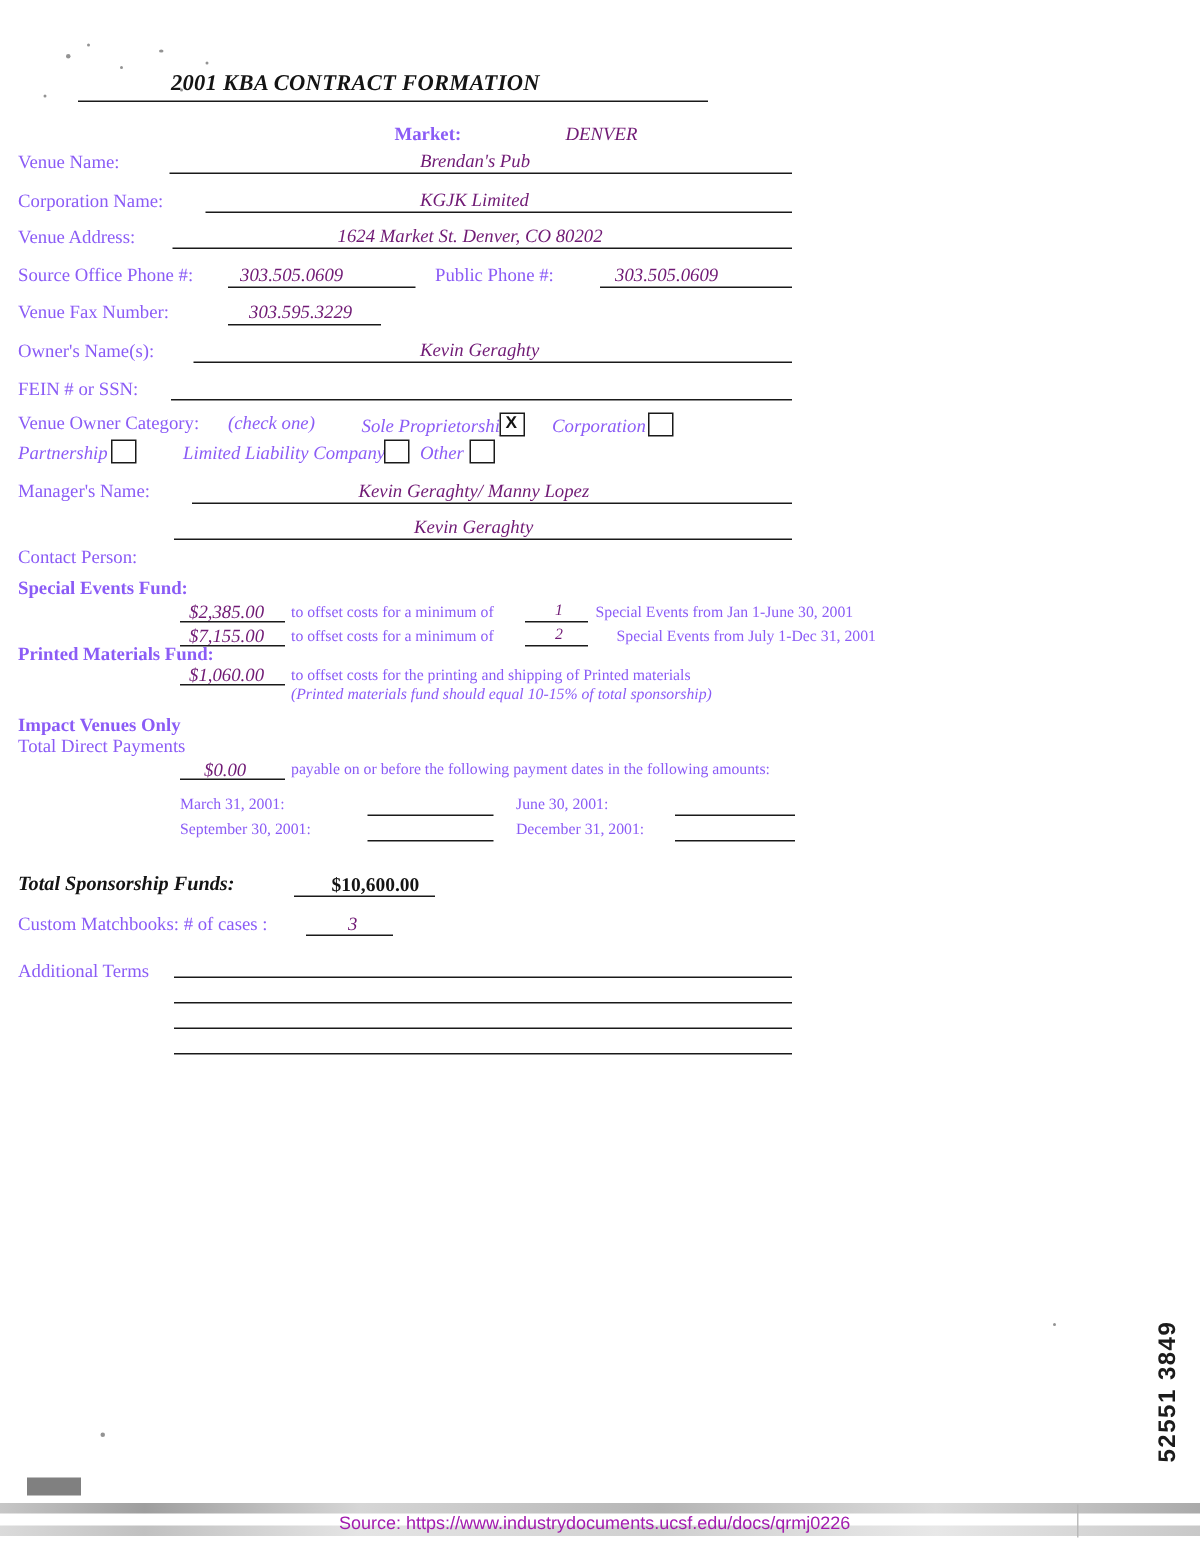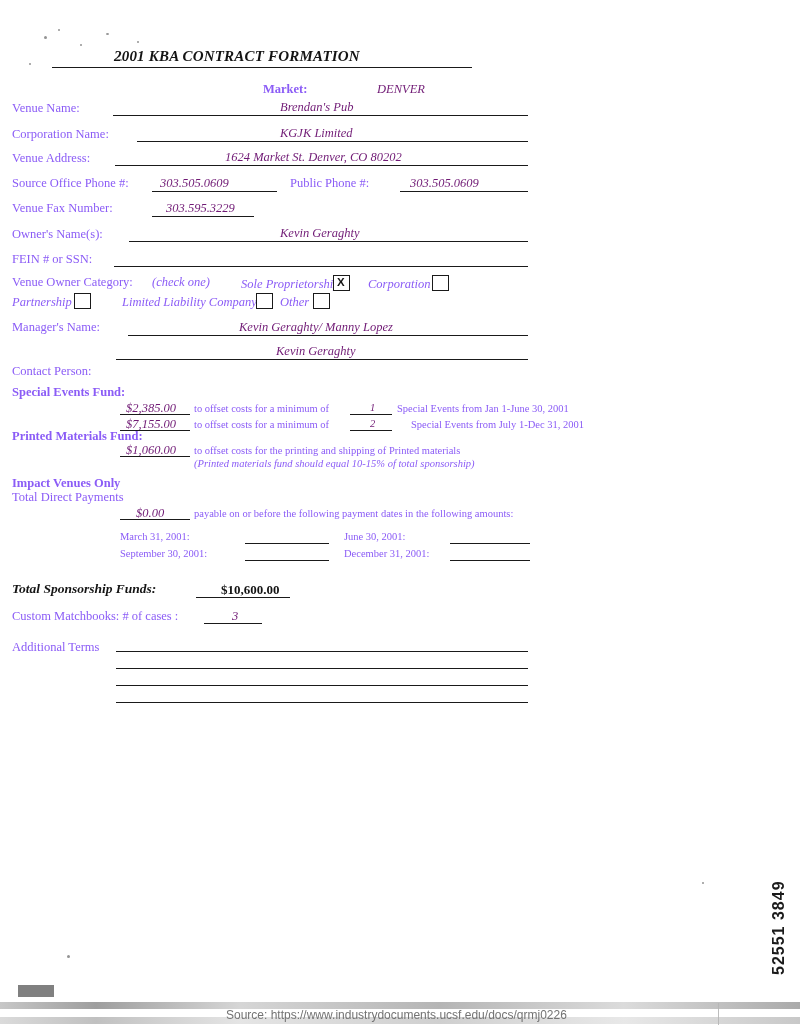--- a/index.html
+++ b/index.html
@@ -61,21 +61,21 @@
     letter-spacing: 1px;
     transform: rotate(-90deg);
     transform-origin: left top;
     white-space: nowrap;
     color: #1b1b1b;
   }
   .source {
     position: absolute;
     font-family: "Liberation Sans", sans-serif;
     font-size: 12px;
-    color: #737373;
+    color: #a21caf;
     white-space: nowrap;
   }
   .speck {
     position: absolute;
     background: #3a3a3a;
     border-radius: 50%;
     opacity: .55;
   }
   .smudge {
     position: absolute;

